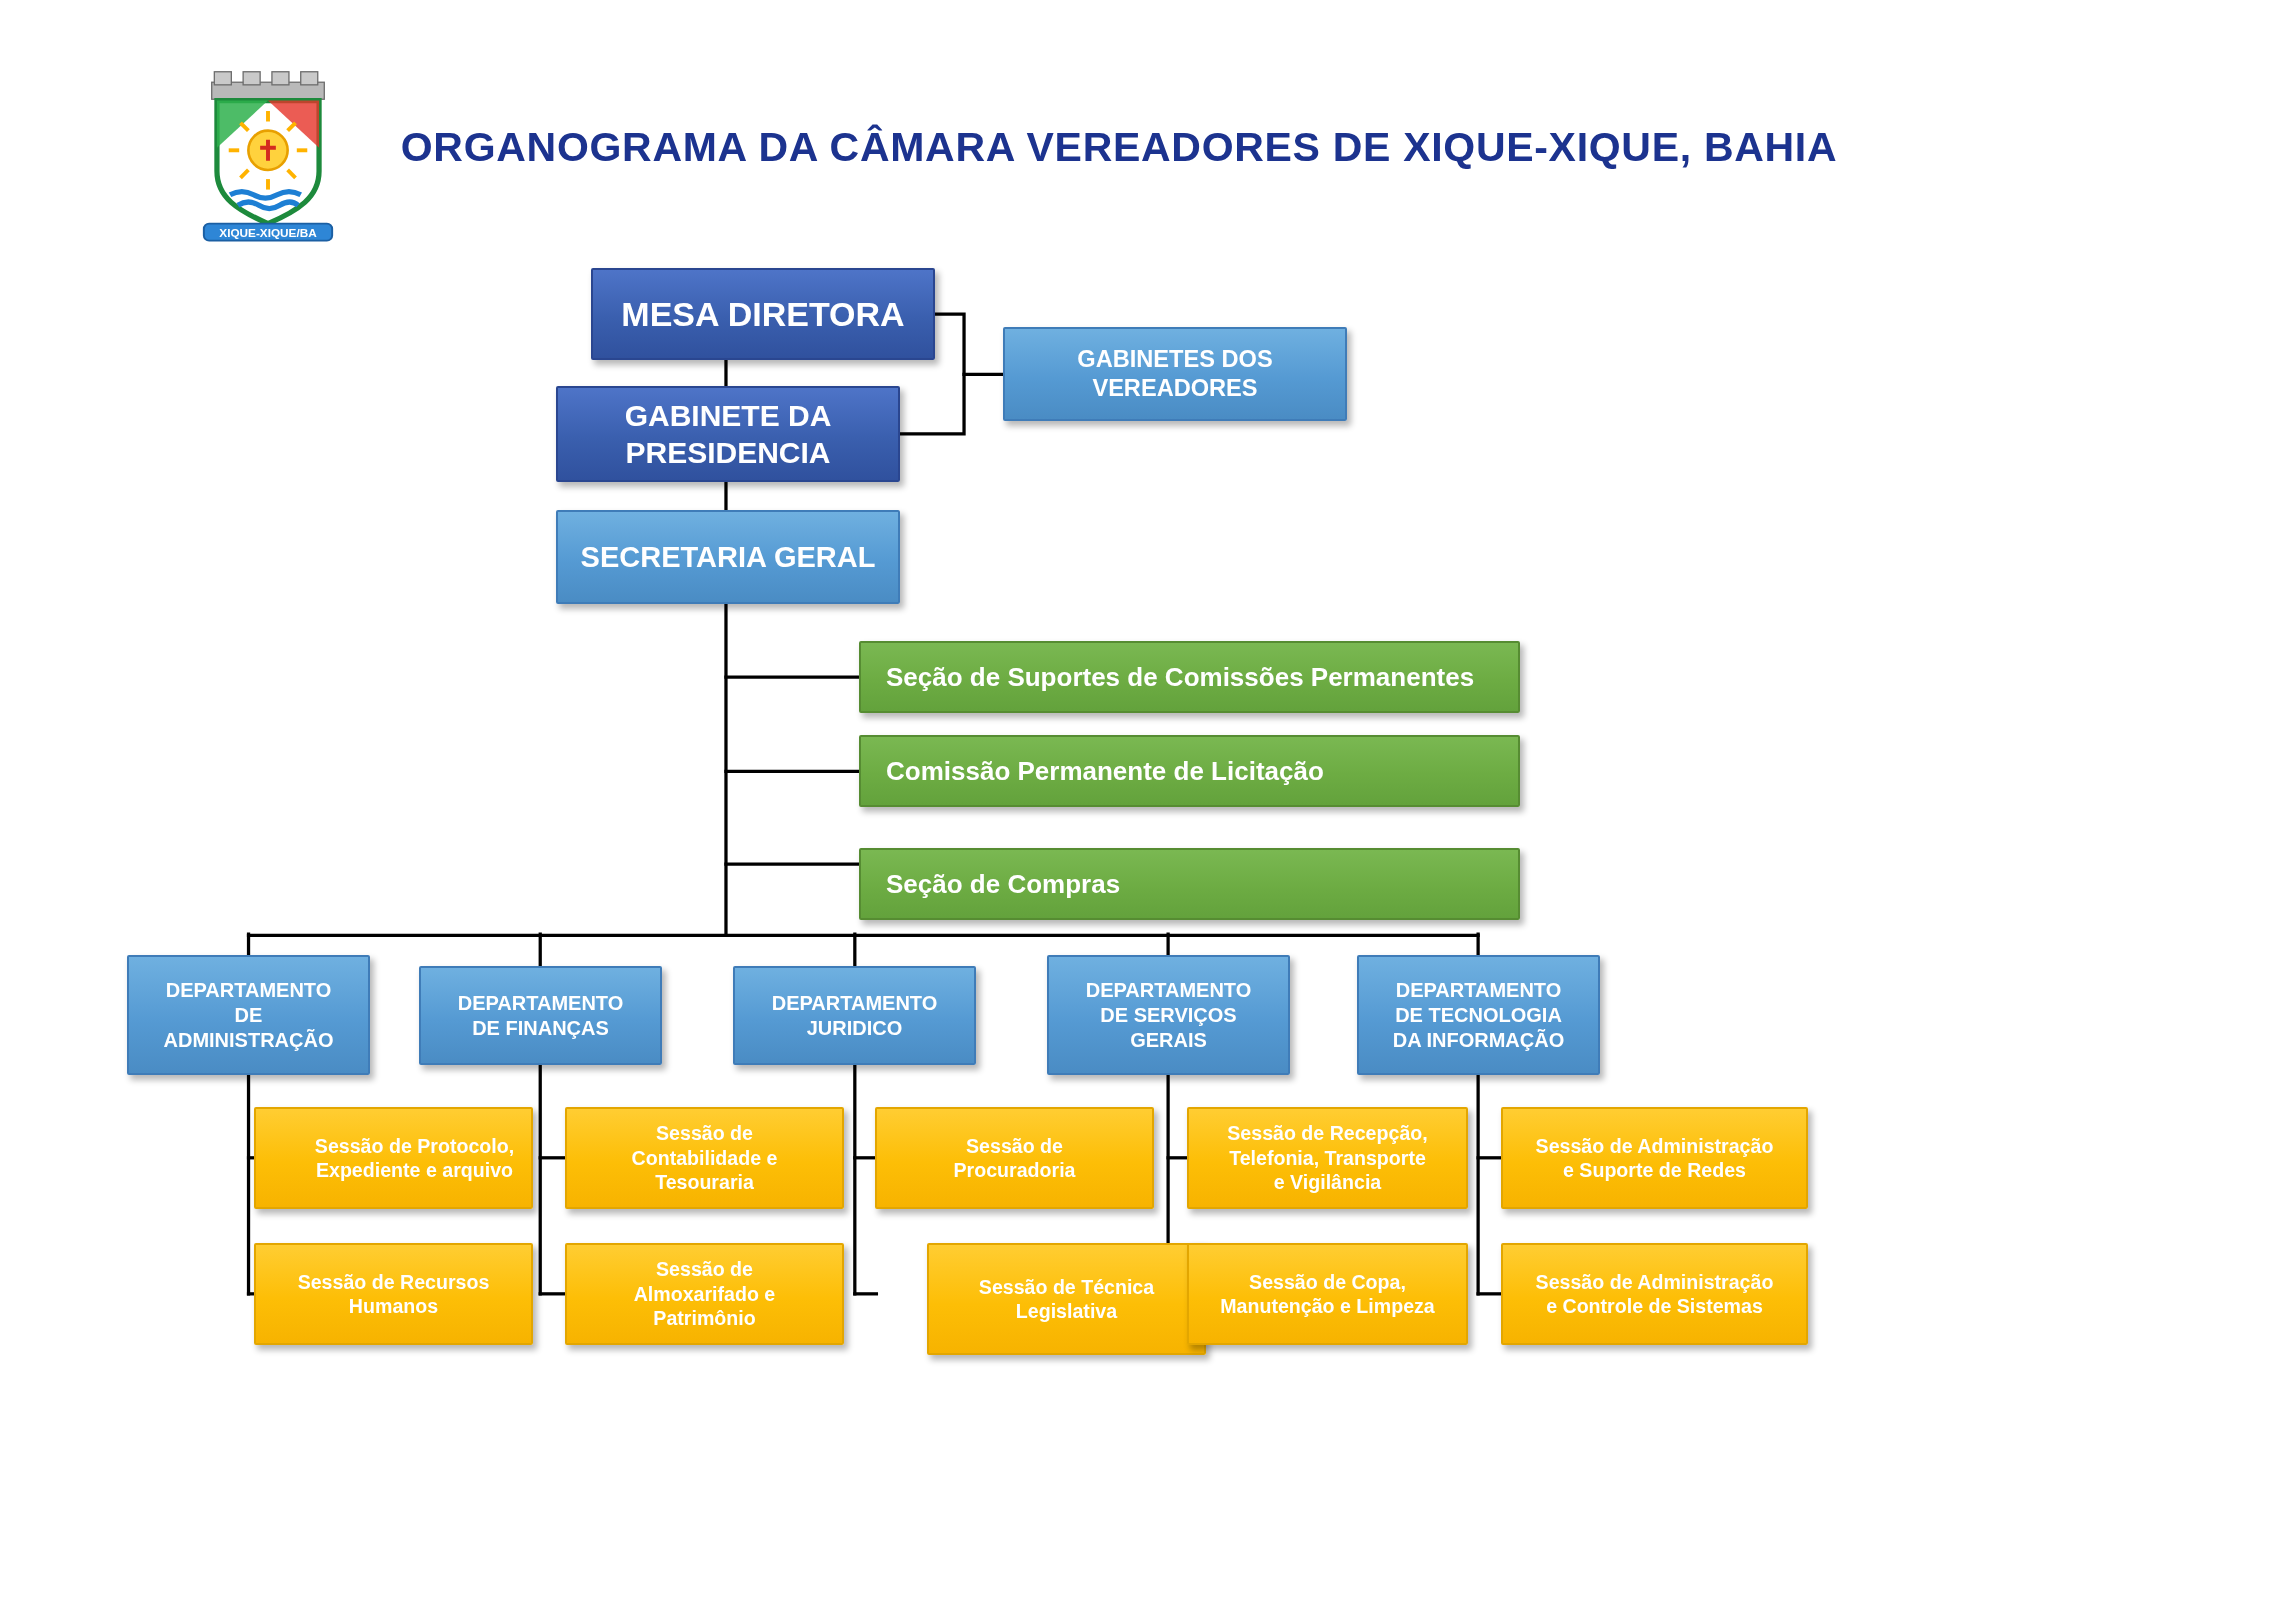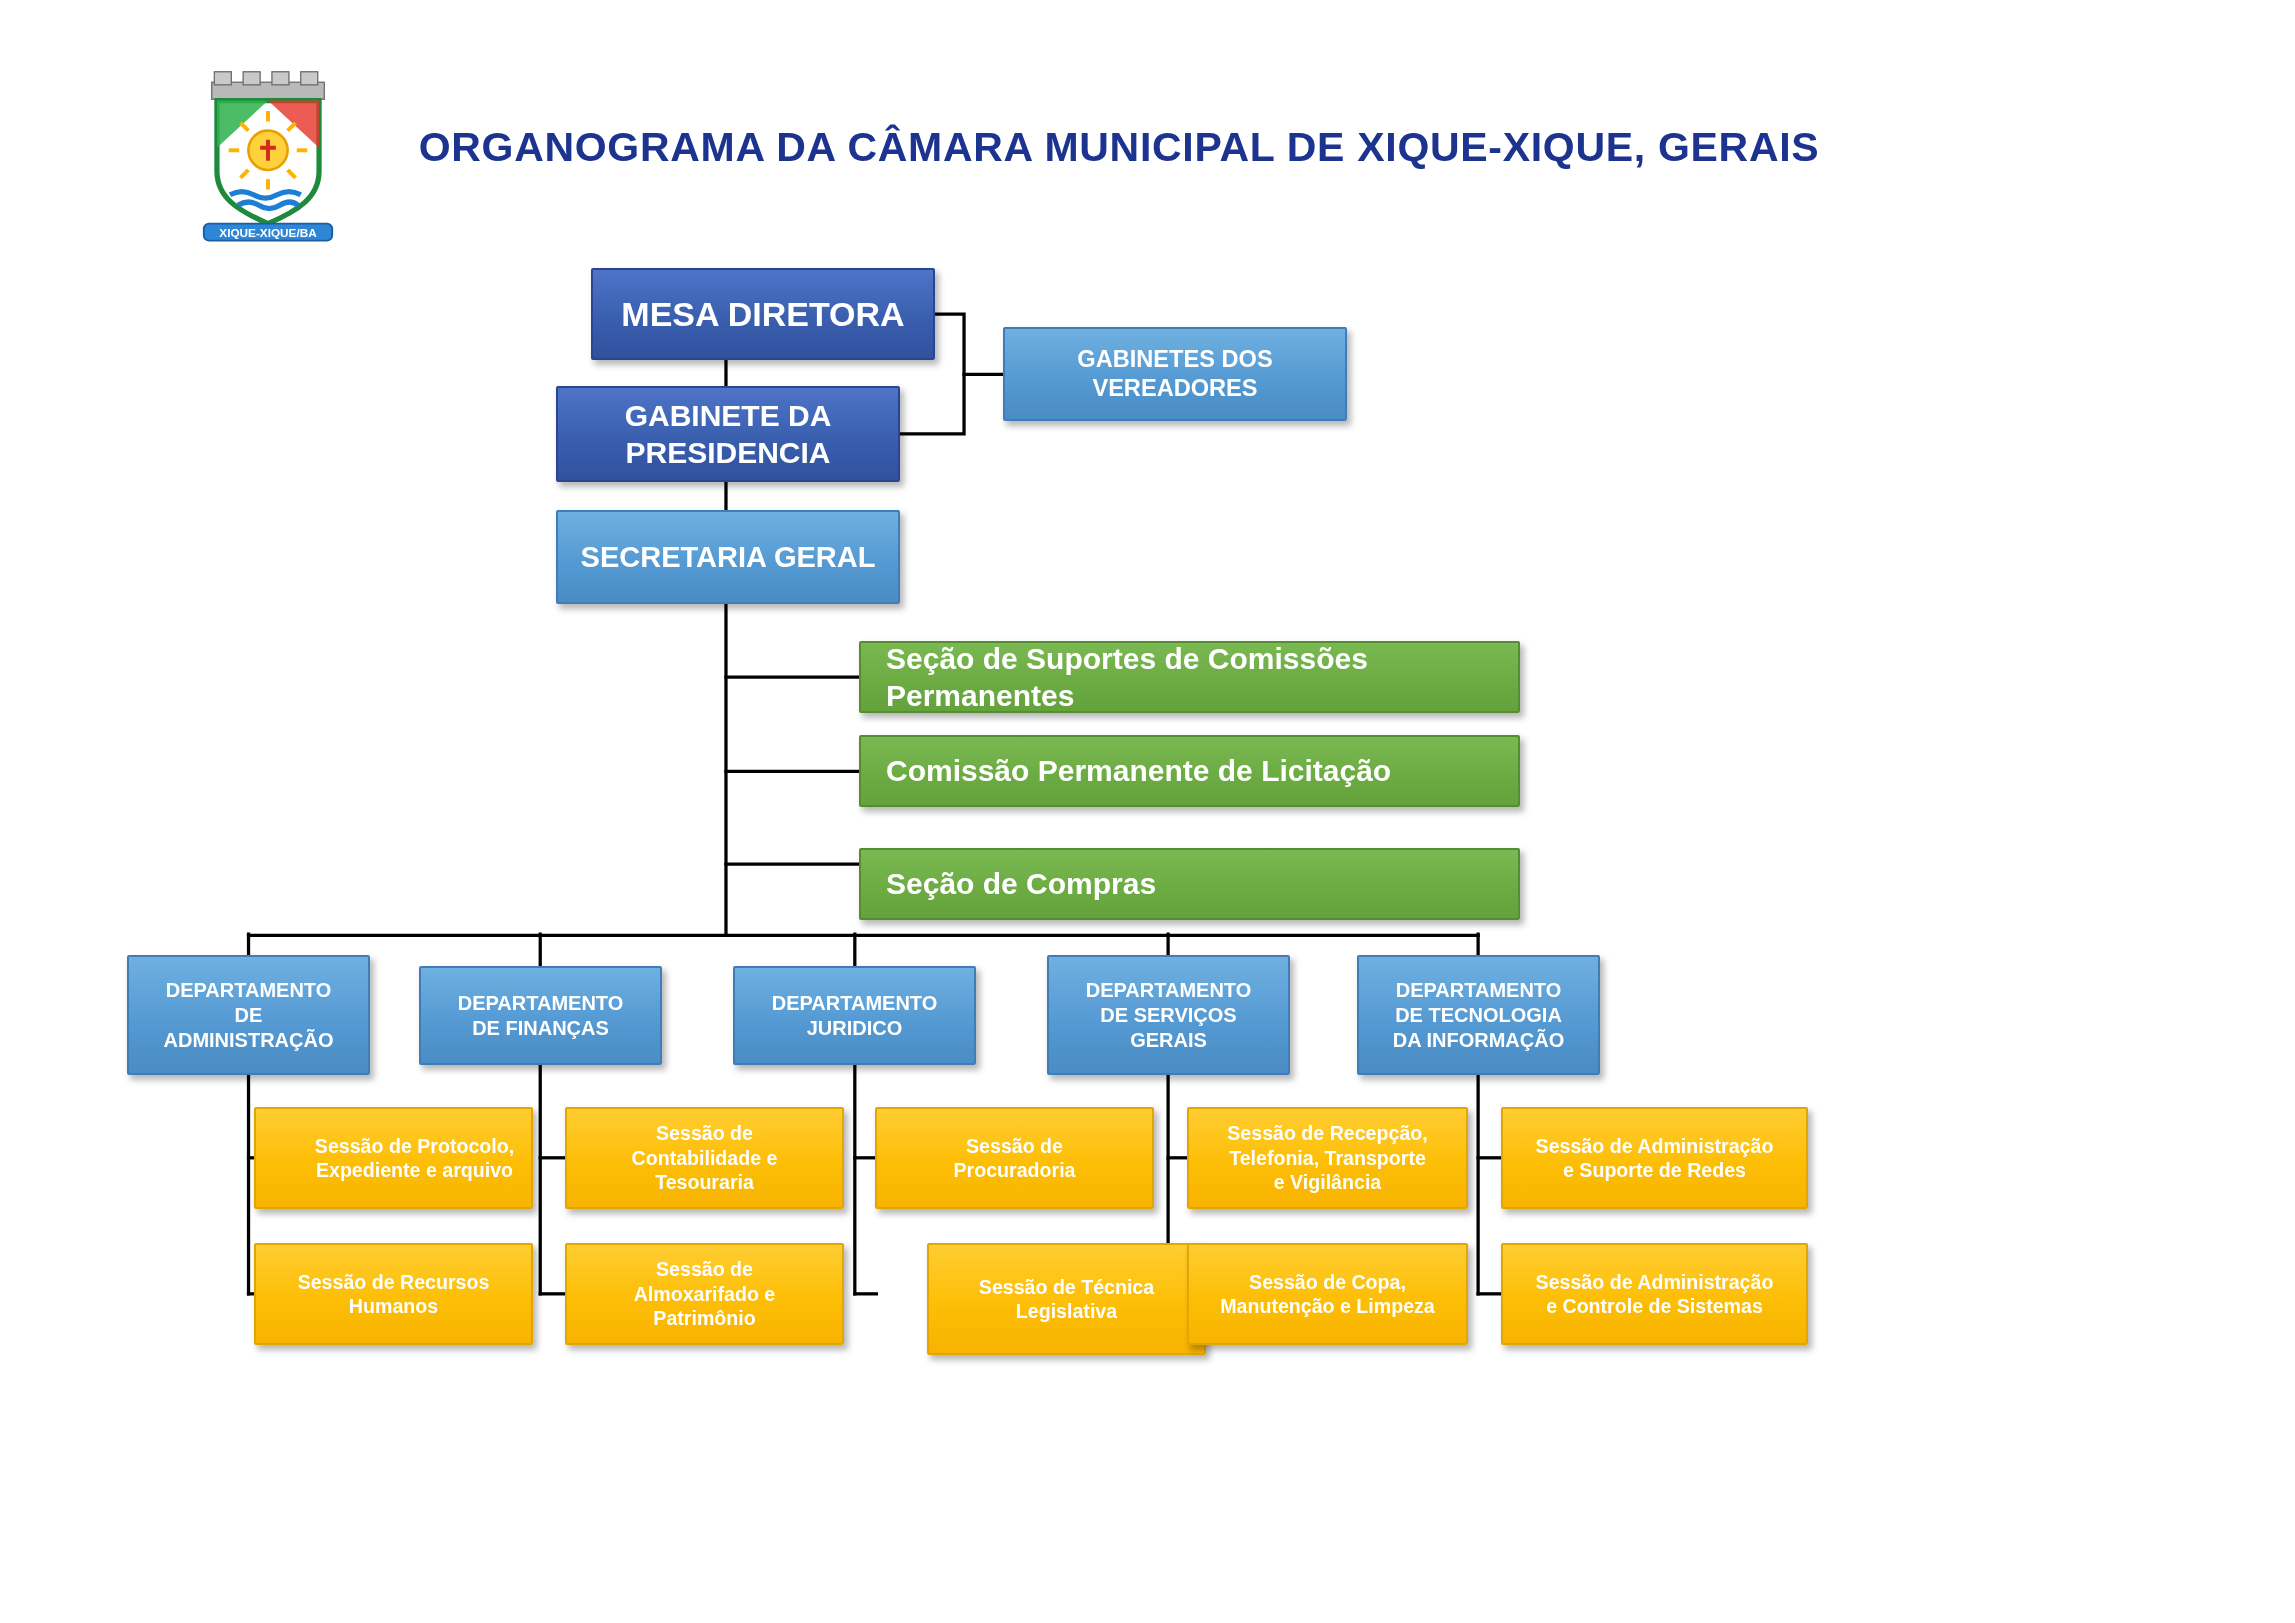--- a/index.html
+++ b/index.html
@@ -41,21 +41,21 @@
   .blue-mid{
     background:linear-gradient(180deg,#6fb0e0 0%,#559ad3 55%,#4a8cc4 100%);
     border:2px solid #3f7cb8;
   }
   .green{
     background:linear-gradient(180deg,#7ab852 0%,#6dac43 55%,#63a23c 100%);
     border:2px solid #568c32;
     justify-content:flex-start;
     text-align:left;
     padding-left:25px;
-    font-size:30px;
+    font-size:26px;
   }
   .yellow{
     background:linear-gradient(180deg,#ffcd32 0%,#fdbe06 55%,#f7b300 100%);
     border:2px solid #e3a600;
     font-size:19.6px;
   }
   .dept{ font-size:20px; }
   svg.connectors{
     position:absolute; left:0; top:0;
   }
@@ -101,21 +101,21 @@
       <path d="M26 96 Q35 91 44 96 T62 96 T80 96" fill="none" stroke="#1d7fd4" stroke-width="4"></path>
       <path d="M32 104 Q40 99 48 104 T64 104 T78 104" fill="none" stroke="#1d7fd4" stroke-width="4"></path>
     </g>
 
     <g>
       <rect x="6" y="118" width="98" height="13" rx="4" fill="#2e86d6" stroke="#1b5fa3" stroke-width="1.5"></rect>
       <text x="55" y="128" text-anchor="middle" font-size="9" font-weight="bold" fill="#ffffff" font-family="Liberation Sans, sans-serif">XIQUE-XIQUE/BA</text>
     </g>
   </svg>
 
-  <div class="title">ORGANOGRAMA DA CÂMARA MUNICIPAL DE XIQUE-XIQUE, GERAIS</div>
+  <div class="title">ORGANOGRAMA DA CÂMARA VEREADORES DE XIQUE-XIQUE, BAHIA</div>
 
   <svg class="connectors" width="2295" height="1623" viewBox="0 0 3509 2481" fill="none" stroke="#000000" stroke-width="5" stroke-linecap="square">
 
     <path d="M1110 548 L1110 594"></path>
 
     <path d="M1374 480 L1474 480 L1474 663 L1374 663"></path>
     <path d="M1474 572 L1533 572"></path>
 
     <path d="M1110 734 L1110 784"></path>
 

